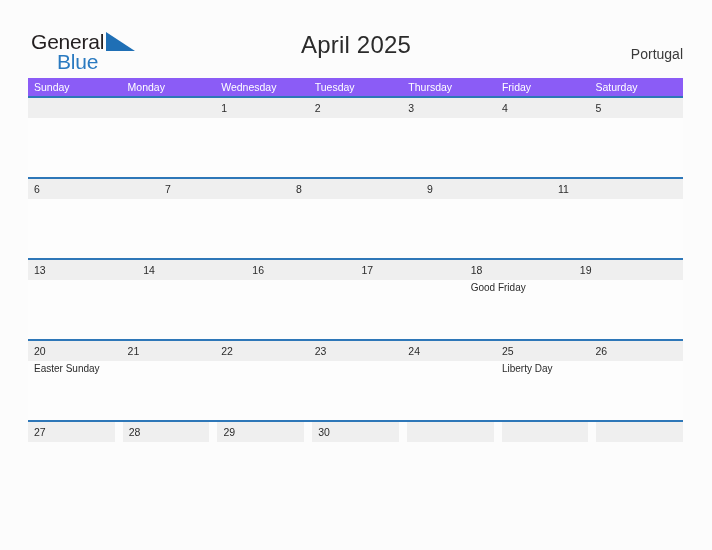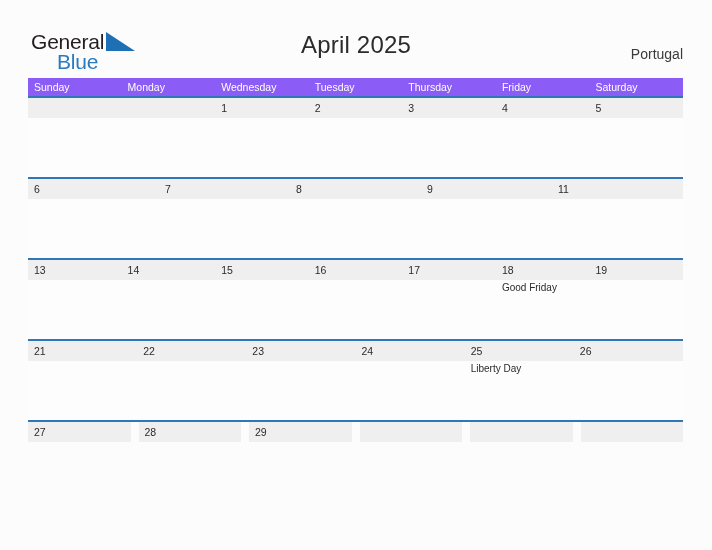--- a/index.html
+++ b/index.html
@@ -248,24 +248,20 @@
       <div class="week-cells">
         <div class="daycell">
           <span class="daynum">13</span>
           <span class="holiday"></span>
         </div>
         <div class="daycell">
           <span class="daynum">14</span>
           <span class="holiday"></span>
         </div>
         <div class="daycell">
-          <span class="daynum">15</span>
-          <span class="holiday"></span>
-        </div>
-        <div class="daycell">
           <span class="daynum">16</span>
           <span class="holiday"></span>
         </div>
         <div class="daycell">
           <span class="daynum">17</span>
           <span class="holiday"></span>
         </div>
         <div class="daycell">
           <span class="daynum">18</span>
           <span class="holiday">Good Friday</span>
@@ -273,20 +269,24 @@
         <div class="daycell">
           <span class="daynum">19</span>
           <span class="holiday"></span>
         </div>
       </div>
     </div>
 
     <div class="week">
       <div class="week-cells">
         <div class="daycell">
+          <span class="daynum">20</span>
+          <span class="holiday">Easter Sunday</span>
+        </div>
+        <div class="daycell">
           <span class="daynum">21</span>
           <span class="holiday"></span>
         </div>
         <div class="daycell">
           <span class="daynum">22</span>
           <span class="holiday"></span>
         </div>
         <div class="daycell">
           <span class="daynum">23</span>
           <span class="holiday"></span>
@@ -314,20 +314,24 @@
         </div>
         <div class="daycell">
           <span class="daynum">28</span>
           <span class="holiday"></span>
         </div>
         <div class="daycell">
           <span class="daynum">29</span>
           <span class="holiday"></span>
         </div>
         <div class="daycell">
+          <span class="daynum">30</span>
+          <span class="holiday"></span>
+        </div>
+        <div class="daycell">
           <span class="daynum"></span>
           <span class="holiday"></span>
         </div>
         <div class="daycell">
           <span class="daynum"></span>
           <span class="holiday"></span>
         </div>
         <div class="daycell">
           <span class="daynum"></span>
           <span class="holiday"></span>

